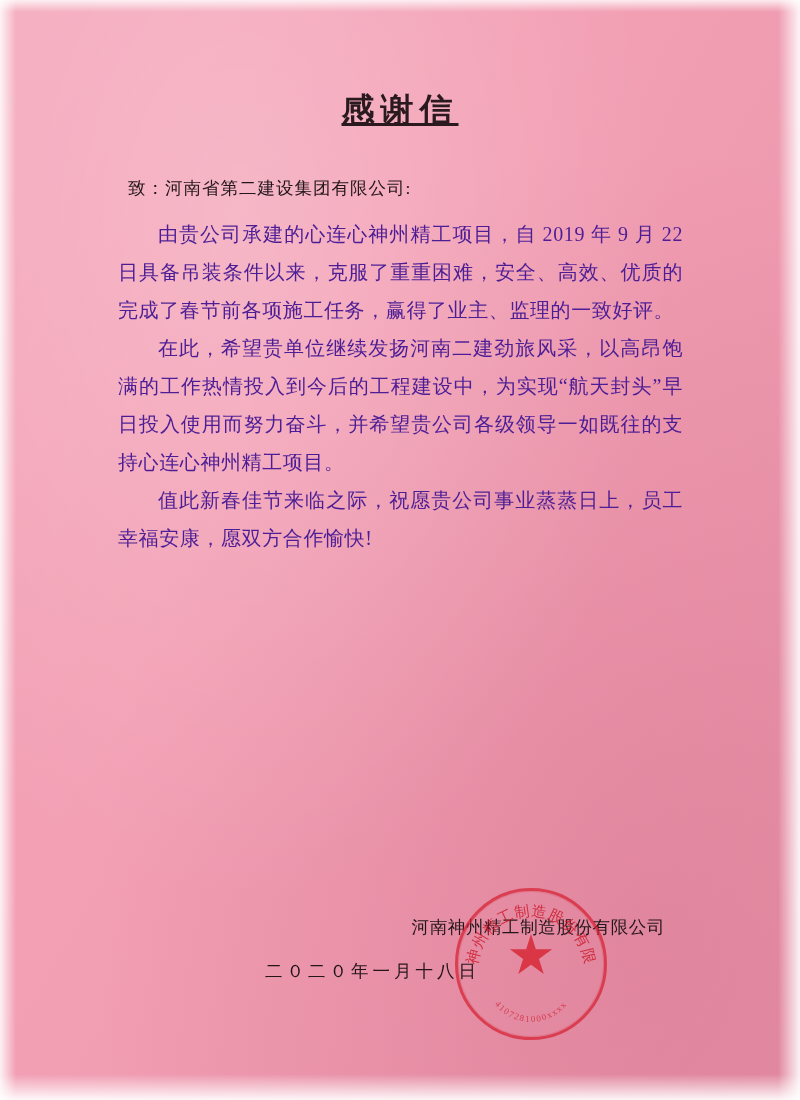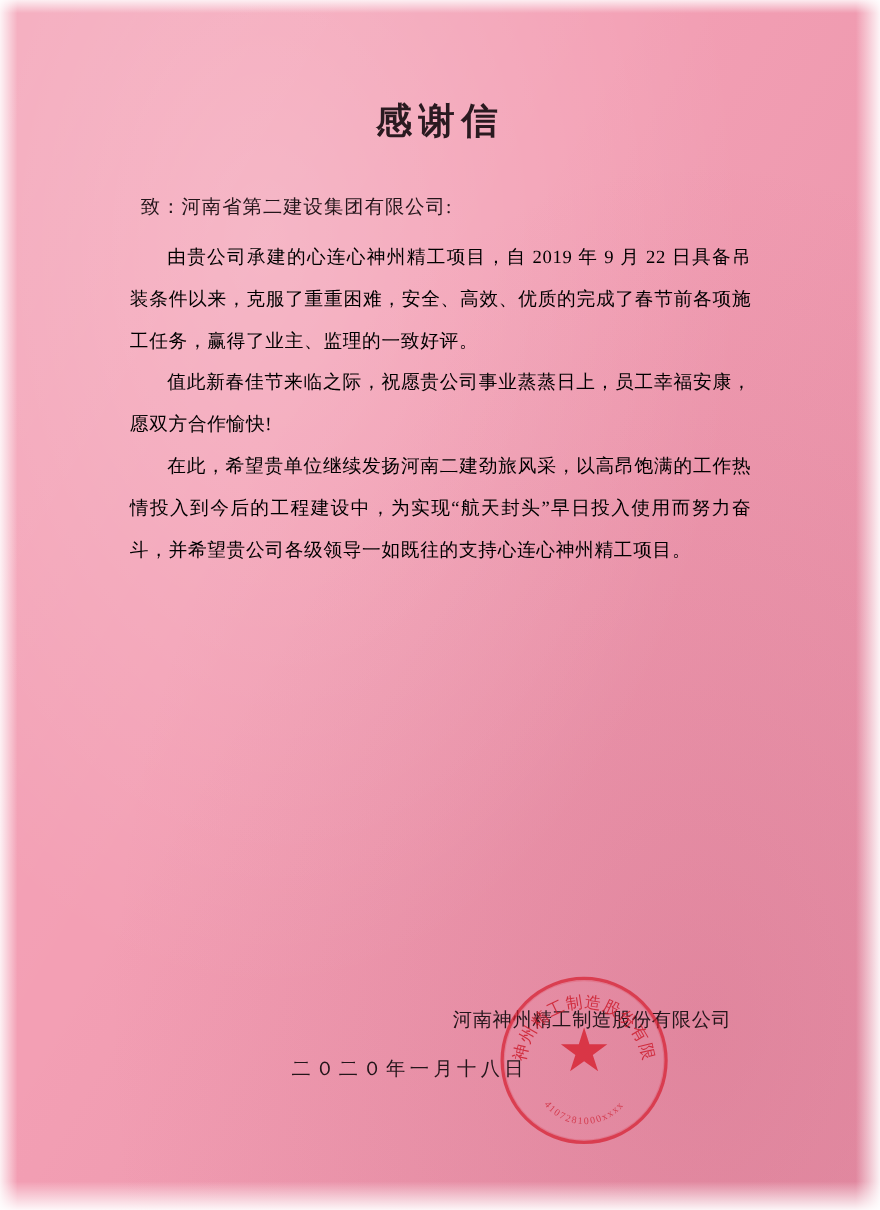--- a/index.html
+++ b/index.html
@@ -69,40 +69,41 @@
     position: absolute;
     left: 0;
     top: 88px;
     width: 800px;
     text-align: center;
     font-size: 33px;
     font-weight: bold;
     letter-spacing: 6px;
     color: #2a1a20;
     font-family: "Liberation Serif", "DejaVu Serif", serif;
+    text-decoration: underline;
   }
 
   .salutation {
     position: absolute;
     left: 128px;
     top: 176px;
     width: 560px;
     font-size: 17.5px;
     color: #23151a;
     letter-spacing: 1px;
   }
 
   .content {
     position: absolute;
     left: 118px;
     top: 215px;
     width: 565px;
-    font-size: 17px;
+    font-size: 20px;
     line-height: 38px;
-    color: #000000;
+    color: #4c1d95;
     letter-spacing: 0.6px;
     text-align: justify;
     text-justify: inter-ideograph;
   }
   .content p {
     margin: 0 0 0 0;
     text-indent: 2em;
   }
 
   .signature {
@@ -183,22 +184,22 @@
   <div class="edge-bottom"></div>
 
   <div class="doc-body">
 
     <div class="doc-title">感谢信</div>
 
     <div class="salutation">致：河南省第二建设集团有限公司:</div>
 
     <div class="content">
       <p>由贵公司承建的心连心神州精工项目，自 2019 年 9 月 22 日具备吊装条件以来，克服了重重困难，安全、高效、优质的完成了春节前各项施工任务，赢得了业主、监理的一致好评。</p>
+      <p>在此，希望贵单位继续发扬河南二建劲旅风采，以高昂饱满的工作热情投入到今后的工程建设中，为实现“航天封头”早日投入使用而努力奋斗，并希望贵公司各级领导一如既往的支持心连心神州精工项目。</p>
       <p>值此新春佳节来临之际，祝愿贵公司事业蒸蒸日上，员工幸福安康，愿双方合作愉快!</p>
-      <p>在此，希望贵单位继续发扬河南二建劲旅风采，以高昂饱满的工作热情投入到今后的工程建设中，为实现“航天封头”早日投入使用而努力奋斗，并希望贵公司各级领导一如既往的支持心连心神州精工项目。</p>
     </div>
 
     <div class="signature">
       <div class="sig-line">河南神州精工制造股份有限公司</div>
       <div class="sig-date">二０二０年一月十八日</div>
     </div>
 
     <div class="seal">
       <div class="seal-ring"></div>
       <svg class="seal-arc" viewBox="0 0 132 132">

